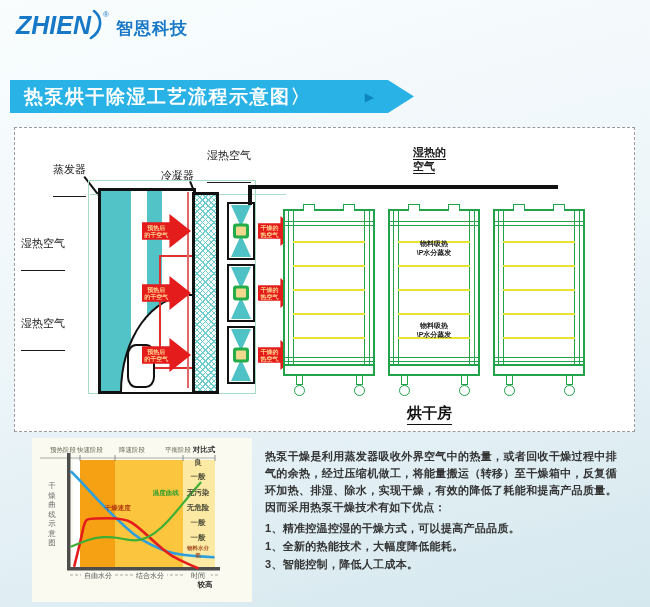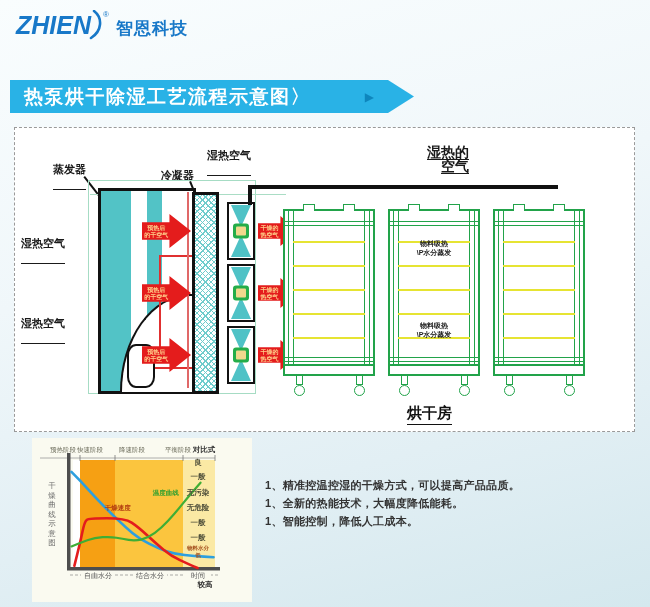--- a/index.html
+++ b/index.html
@@ -14,23 +14,23 @@
   .logo-company{font-size:17px;color:#1878c8;font-weight:600;margin:7px 0 0 7px;letter-spacing:1px;}
   
   .banner{position:absolute;left:10px;top:80px;width:404px;height:33px;background:#29b2e6;
           clip-path:polygon(0 0,calc(100% - 26px) 0,100% 50%,calc(100% - 26px) 100%,0 100%);
           display:flex;align-items:center;padding-left:14px;box-sizing:border-box;}
   .banner-title{font-size:19px;font-weight:bold;color:#ffffff;letter-spacing:1.5px;}
   .banner-play{position:absolute;right:40px;top:50%;transform:translateY(-50%);font-size:12px;color:#0e86bd;}
   
   .diagram-panel{position:absolute;left:14px;top:127px;width:621px;height:305px;background:#fff;
                  border:1px dashed #9a9a9a;box-sizing:border-box;}
-  .dlabel{position:absolute;font-size:11px;font-weight:bold;color:#1a1a1a;
-          border-bottom:1px solid #1a1a1a;padding-bottom:12px;white-space:nowrap;}
-  .dlabel2{position:absolute;font-size:14px;font-weight:bold;color:#1a1a1a;text-align:right;line-height:13px;}
+  .dlabel{position:absolute;font-size:11px;font-weight:normal;color:#1a1a1a;
+          border-bottom:1px solid #1a1a1a;padding-bottom:19px;white-space:nowrap;}
+  .dlabel2{position:absolute;font-size:11px;font-weight:bold;color:#1a1a1a;text-align:left;line-height:13px;}
   .dlabel2 span{display:inline-block;border-bottom:1px solid #1a1a1a;}
   .big-label{position:absolute;font-size:15px;font-weight:bold;color:#111;
              border-bottom:1.5px solid #111;padding-bottom:1px;white-space:nowrap;}
   .leader{position:absolute;width:44px;height:1.5px;background:#111;transform-origin:0 0;}
   .guide-rect{position:absolute;left:73px;top:52px;width:166px;height:212px;border:1px solid #a6dcc4;}
   .green-duct{position:absolute;left:75px;top:66px;width:196px;height:1px;background:#aaddc5;}
   .evap-box{position:absolute;left:83px;top:60px;width:92px;height:200px;background:#fff;border:3px solid #111;}
   .teal-a{position:absolute;left:0;top:0;width:30px;height:100%;background:#52c3c6;}
   .teal-b{position:absolute;left:46px;top:0;width:15px;height:100%;background:#52c3c6;}
   .air-curve{position:absolute;right:-1px;bottom:-1px;width:72px;height:96px;background:#fff;
@@ -70,21 +70,21 @@
   .cab-wheel{position:absolute;bottom:-22px;width:12px;height:22px;}
   .cab-wheel::before{content:'';position:absolute;top:0;left:3px;width:5px;height:9px;border:1.5px solid #22a34a;}
   .cab-wheel::after{content:'';position:absolute;bottom:0;left:1px;width:9px;height:9px;border:1.5px solid #22a34a;border-radius:50%;}
   .cab-note{position:absolute;left:0;right:0;text-align:center;font-size:7px;line-height:9px;color:#222;font-weight:bold;}
   
   .chart-panel{position:absolute;left:32px;top:438px;width:220px;height:164px;background:#fafaf0;}
   #curveSvg text{font-family:"Liberation Sans",sans-serif;}
   .description{position:absolute;left:265px;top:448px;width:352px;font-size:11px;line-height:17px;
                color:#333;font-weight:600;text-align:justify;letter-spacing:0.3px;}
   .description p{margin:0;}
-  #advList{margin-top:28px;}
+  #advList{margin-top:3px;}
   .adv-item{line-height:18px;text-align:left;}
 </style>
 </head>
 <body>
 
 <div class="page">
 
   <div class="logo-row">
     <span class="logo-zhien">ZHIEN</span>
     <svg class="logo-swoosh" width="14" height="30" viewBox="0 0 14 30">
@@ -260,20 +260,21 @@
         <text x="20" y="59.5" font-size="7.5" fill="#666" text-anchor="middle" font-weight="normal">燥</text>
         <text x="20" y="69" font-size="7.5" fill="#666" text-anchor="middle" font-weight="normal">曲</text>
         <text x="20" y="78.5" font-size="7.5" fill="#666" text-anchor="middle" font-weight="normal">线</text>
         <text x="20" y="88" font-size="7.5" fill="#666" text-anchor="middle" font-weight="normal">示</text>
         <text x="20" y="97.5" font-size="7.5" fill="#666" text-anchor="middle" font-weight="normal">意</text>
         <text x="20" y="107" font-size="7.5" fill="#666" text-anchor="middle" font-weight="normal">图</text>
       </svg>
   </div>
 
   <div class="description">
+    <p>热泵干燥是利用蒸发器吸收外界空气中的热量，或者回收干燥过程中排气的余热，经过压缩机做工，将能量搬运（转移）至干燥箱中，反复循环加热、排湿、除水，实现干燥，有效的降低了耗能和提高产品质量。因而采用热泵干燥技术有如下优点：</p>
     <div id="advList">
         <div class="adv-item">1、精准控温控湿的干燥方式，可以提高产品品质。</div>
         <div class="adv-item">1、全新的热能技术，大幅度降低能耗。</div>
-        <div class="adv-item">1、智能控制，降低人工成本。</div>
+        <div class="adv-item">3、智能控制，降低人工成本。</div>
       </div>
   </div>
 
 </div>
 
 </body></html>

